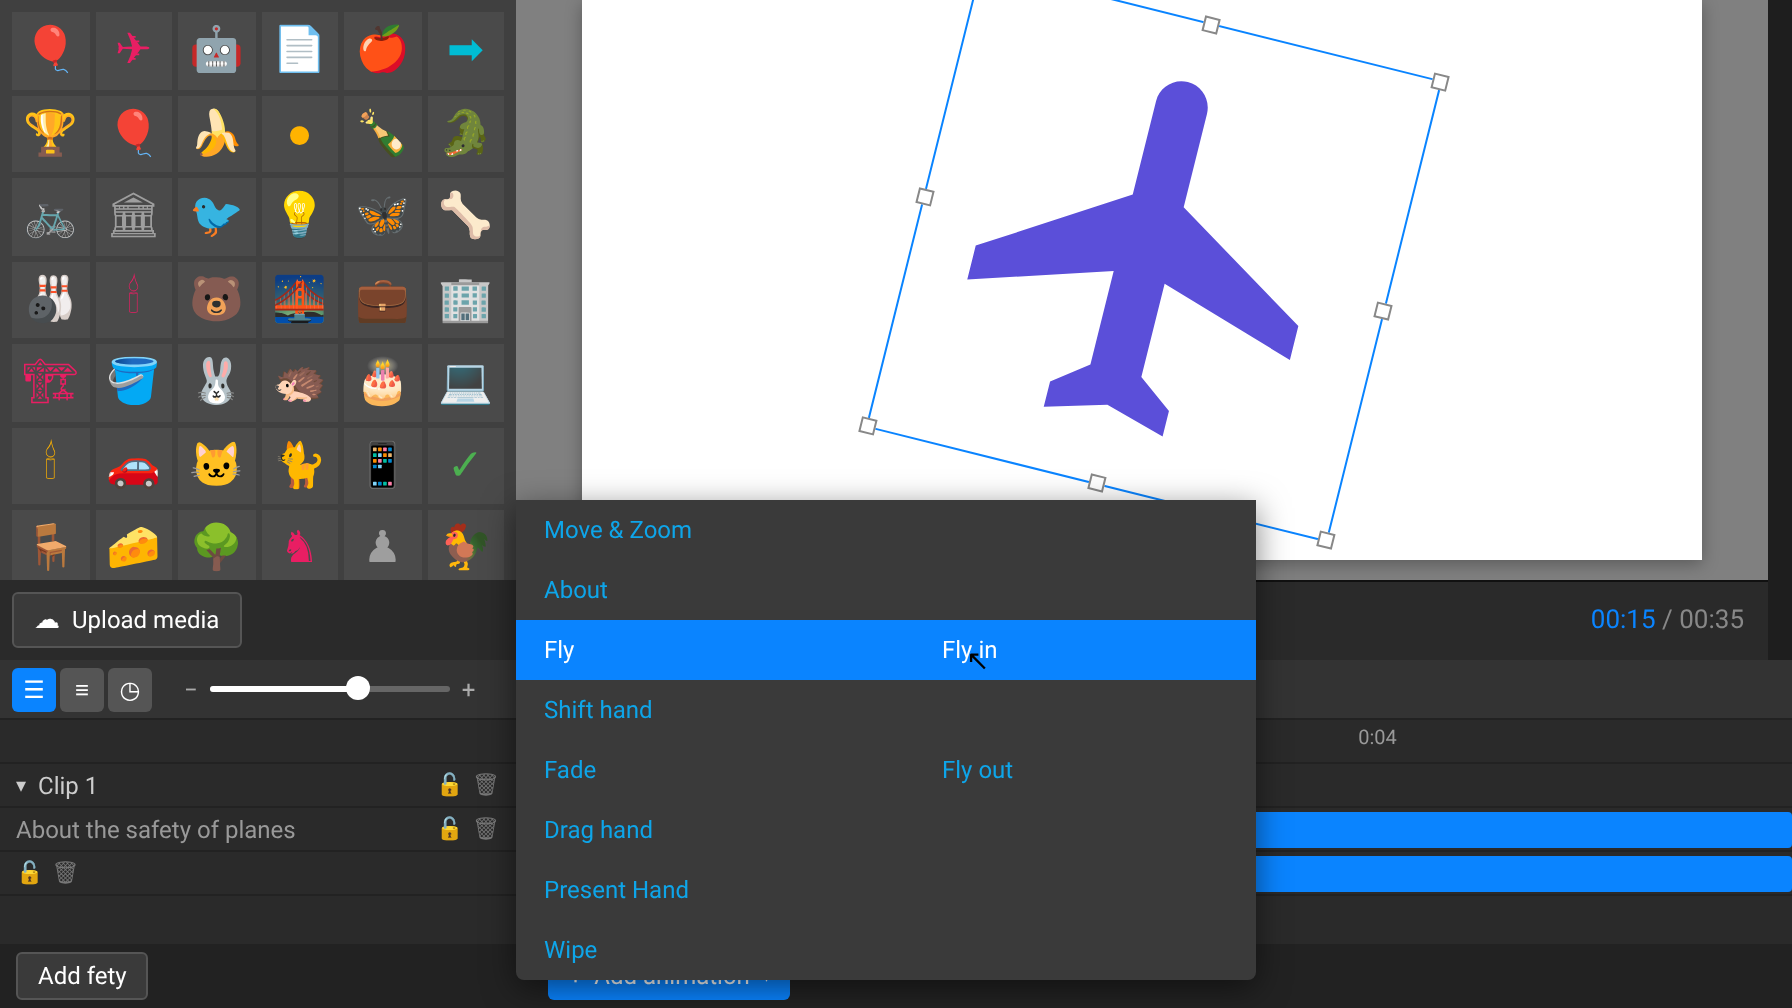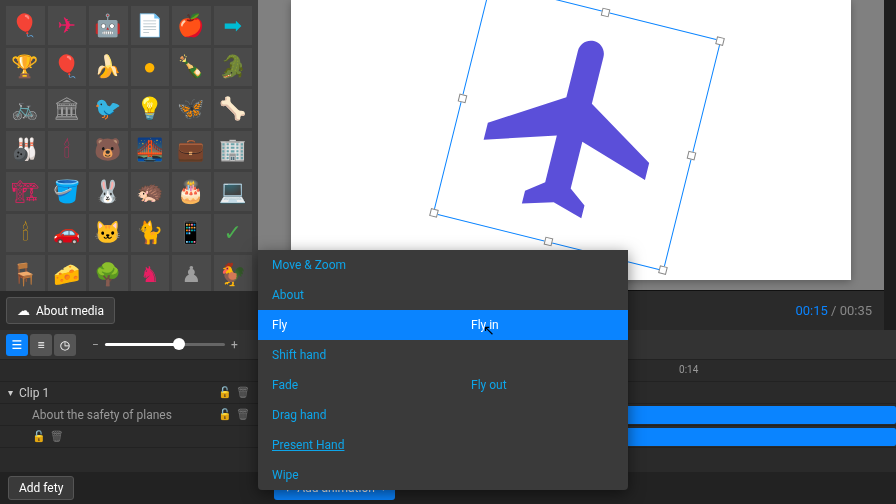--- a/index.html
+++ b/index.html
@@ -38,21 +38,21 @@
 .zoom-track{width:120px;height:3px;background:#666;position:relative;border-radius:2px}
 .zoom-fill{position:absolute;left:0;height:100%;background:#fff;border-radius:2px}
 .zoom-thumb{position:absolute;width:12px;height:12px;background:#fff;border-radius:50%;top:-5px;transform:translateX(-50%)}
 .ruler{height:22px;background:#2a2a2a;display:flex;position:relative;border-bottom:1px solid #222}
 .ruler-left{width:258px}
 .ruler-ticks{flex:1;position:relative;color:#999;font-size:10px}
 .tick{position:absolute;top:4px}
 .tracks{flex:1;background:#2a2a2a}
 .track{height:22px;display:flex;align-items:center;border-bottom:1px solid #222}
 .track-head{width:258px;display:flex;align-items:center;padding:0 8px;gap:6px;color:#ccc}
-.track-head.sub{padding-left:32px;color:#999}
+.track-head.sub{padding-left:8px;color:#999}
 .expand{cursor:pointer;font-size:10px}
 .track-name{flex:1}
 .track-icons{display:flex;gap:4px;color:#777;font-size:11px}
 .track-body{flex:1;position:relative;height:100%}
 .clip-bar{position:absolute;height:18px;top:2px;border-radius:2px;display:flex;align-items:center;padding:0 8px;font-size:11px;color:#fff}
 .clip-blue{background:#0a84ff}
 .bottom-bar{height:32px;background:#222;display:flex;align-items:center;padding:0 8px;gap:10px}
 .add-clip{background:#3a3a3a;border:1px solid #555;color:#fff;padding:4px 10px;border-radius:3px;cursor:pointer;font-size:12px}
 .add-anim{background:#0a84ff;border:none;color:#fff;padding:5px 10px;border-radius:3px;cursor:pointer;font-size:12px;display:flex;align-items:center;gap:6px}
 .menu{position:absolute;top:0;left:258px;width:370px;background:#3a3a3a;box-shadow:0 4px 16px rgba(0,0,0,.5);z-index:100;border-radius:0 0 4px 4px}
@@ -108,21 +108,21 @@
             <div class="tile" style="color: rgb(255, 179, 0);">🧀</div>
             <div class="tile" style="color: rgb(255, 152, 0);">🌳</div>
             <div class="tile" style="color: rgb(233, 30, 99);">♞</div>
             <div class="tile" style="color: rgb(158, 158, 158);">♟</div>
             <div class="tile" style="color: rgb(0, 188, 212);">🐓</div>
           </div>
       </div>
       <div class="upload-row">
         <button class="upload-btn">
           <span class="ico">☁</span>
-          <span>About media</span>
+          <span>Upload media</span>
         </button>
       </div>
     </div>
 
     <div class="canvas-area">
       <div class="canvas-bg">
         <div class="canvas">
           <div class="selbox">
 
             <div class="handle h-tm"></div>
@@ -165,21 +165,21 @@
           <div class="zoom-fill" id="zoomfill" style="width: 62%;"></div>
           <div class="zoom-thumb" id="zoomthumb" style="left: 62%;"></div>
         </div>
         <span style="color:#aaa">+</span>
       </div>
     </div>
     <div class="ruler">
       <div class="ruler-left"></div>
       <div class="ruler-ticks" id="ruler">
           <div class="tick" style="left: 33%;">0:02</div>
-          <div class="tick" style="left: 66%;">0:14</div>
+          <div class="tick" style="left: 66%;">0:04</div>
         </div>
     </div>
     <div class="tracks">
       <div class="track">
         <div class="track-head">
           <span class="expand">▾</span>
           <span class="track-name">Clip 1</span>
           <span class="track-icons">
               <span>🔓</span> 
               <span>🗑</span>
@@ -240,20 +240,20 @@
         <div class="menu-row">
           <div class="menu-item" style="flex: 1 1 0%;">Fade</div>
           <div style="flex: 1 1 0%;">
             <div class="menu-item">Fly out</div>
           </div>
         </div>
         <div class="menu-row">
           <div class="menu-item" style="flex: 1 1 0%;">Drag hand</div>
         </div>
         <div class="menu-row">
-          <div class="menu-item" style="flex: 1 1 0%; text-decoration: underline;">Present Hand</div>
+          <div class="menu-item" style="flex: 1 1 0%;">Present Hand</div>
         </div>
         <div class="menu-row">
           <div class="menu-item" style="flex: 1 1 0%;">Wipe</div>
         </div>
       </div>
   </div>
 </div>
 
 </body></html>

